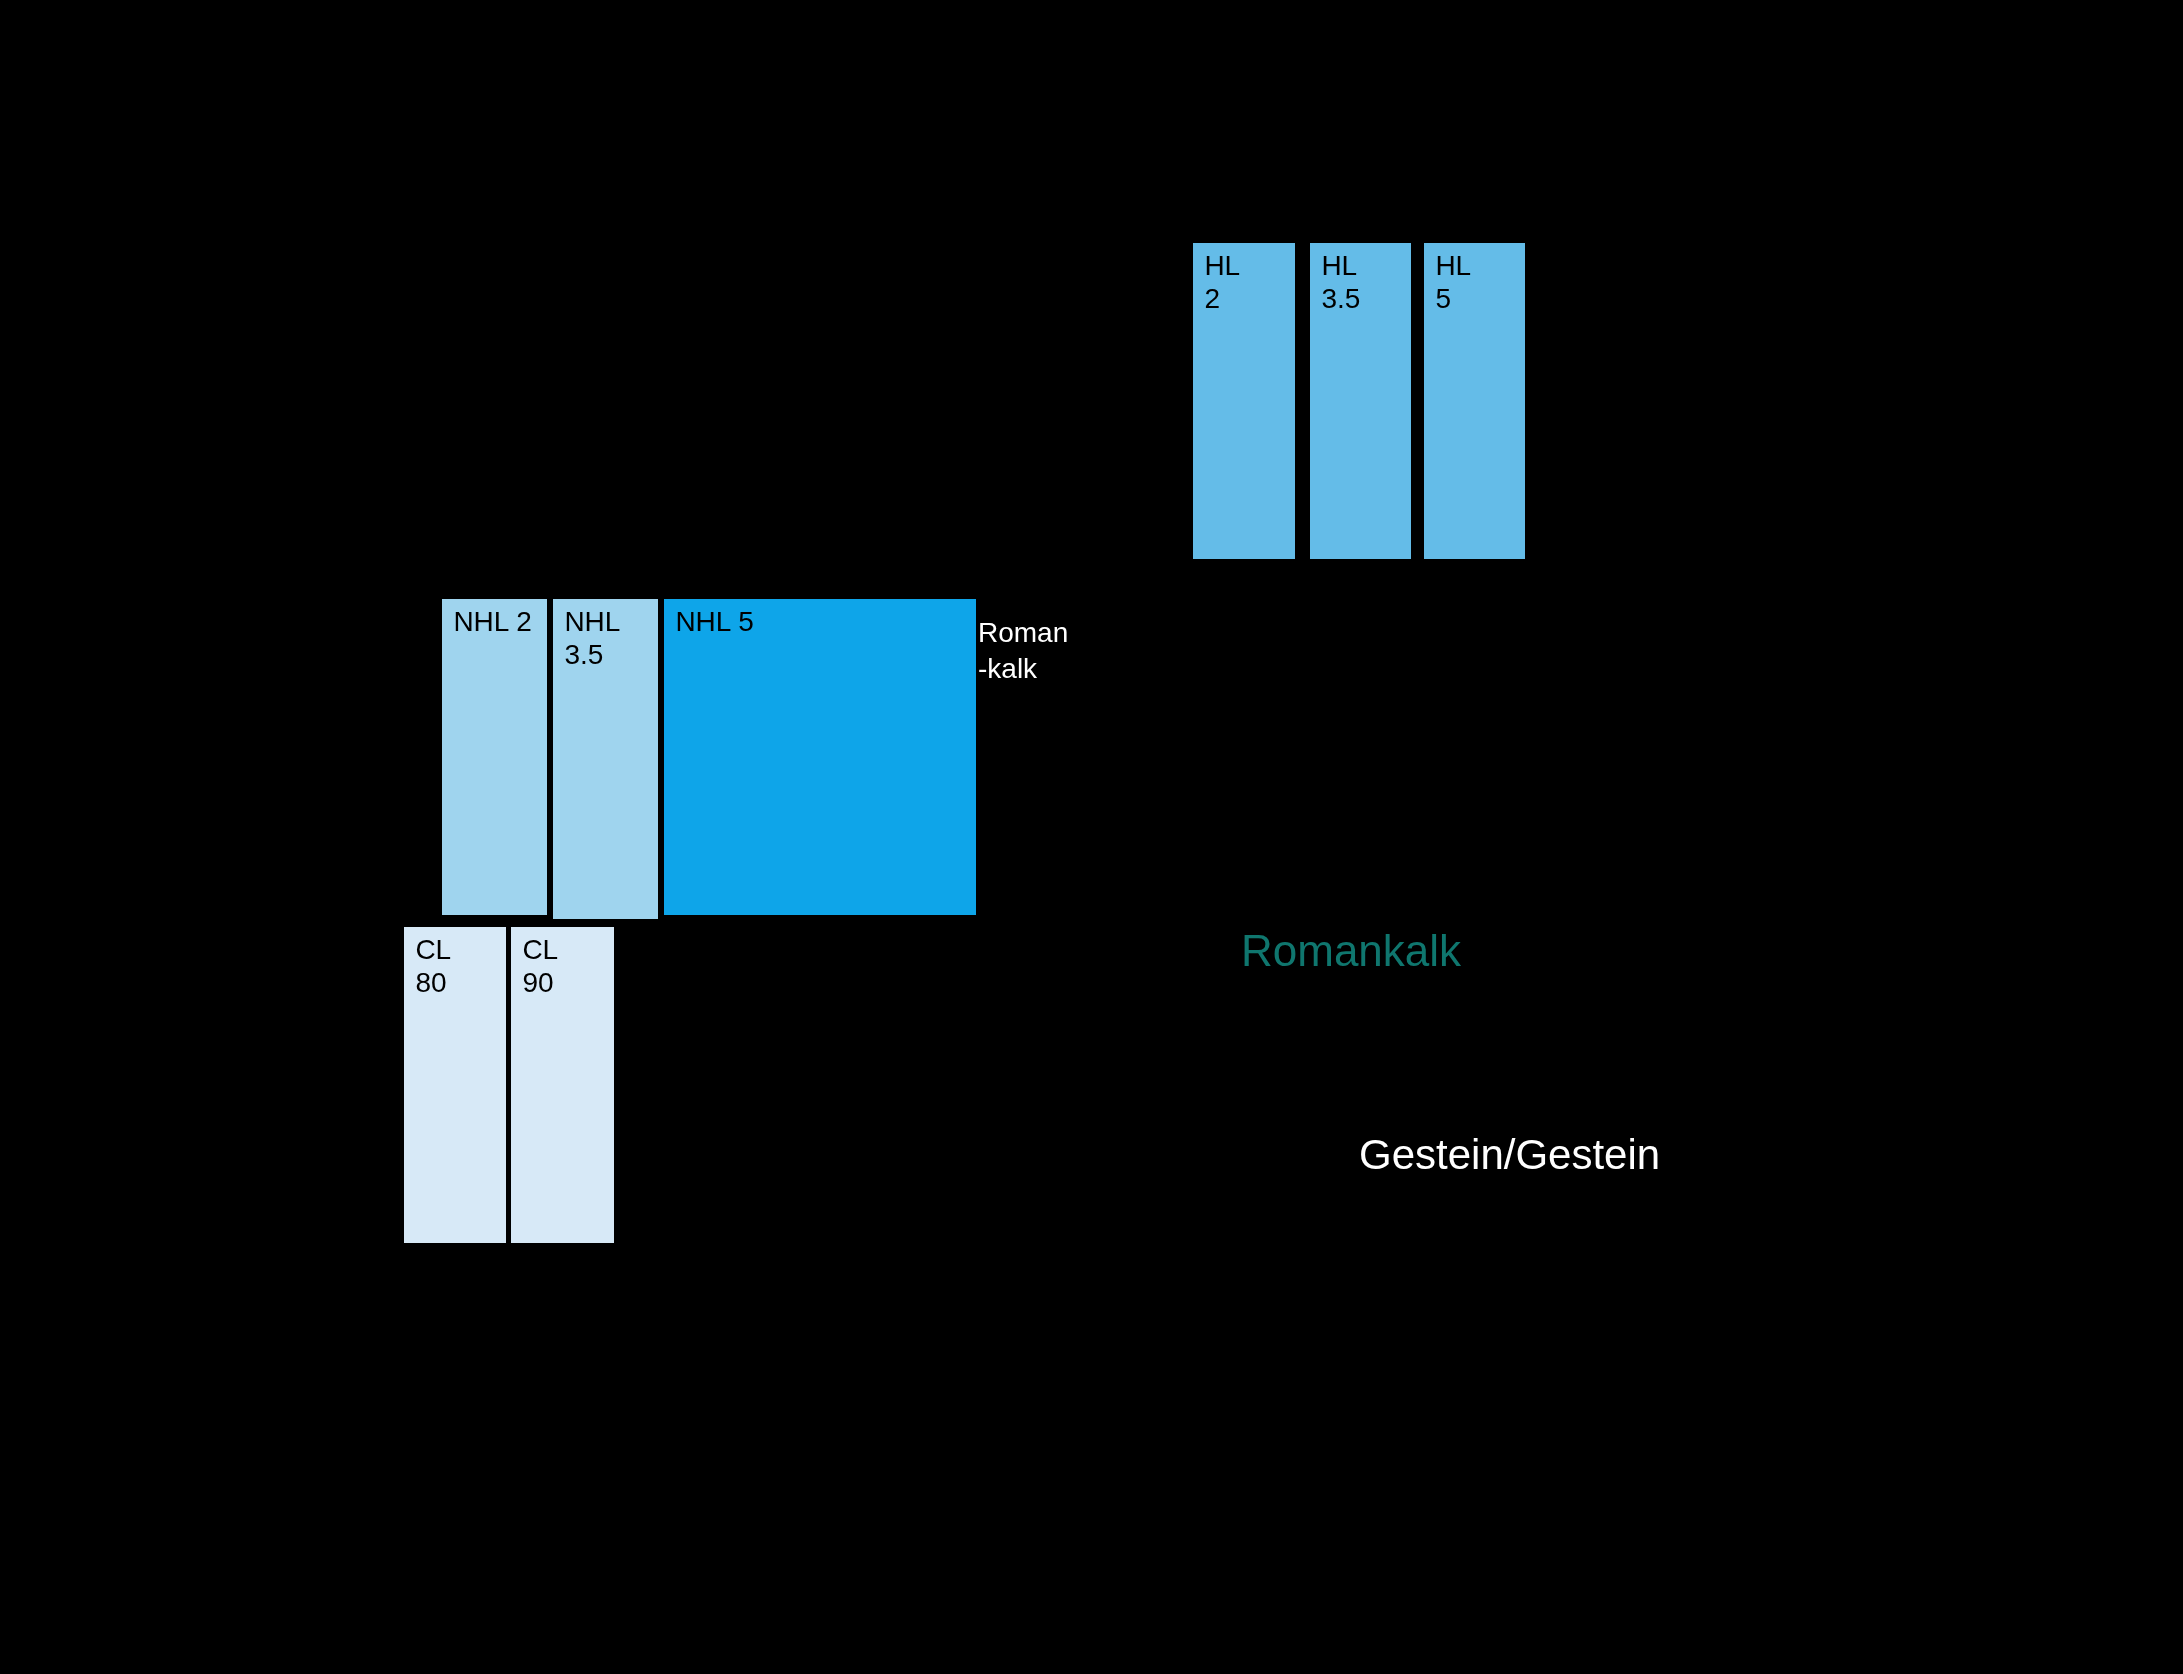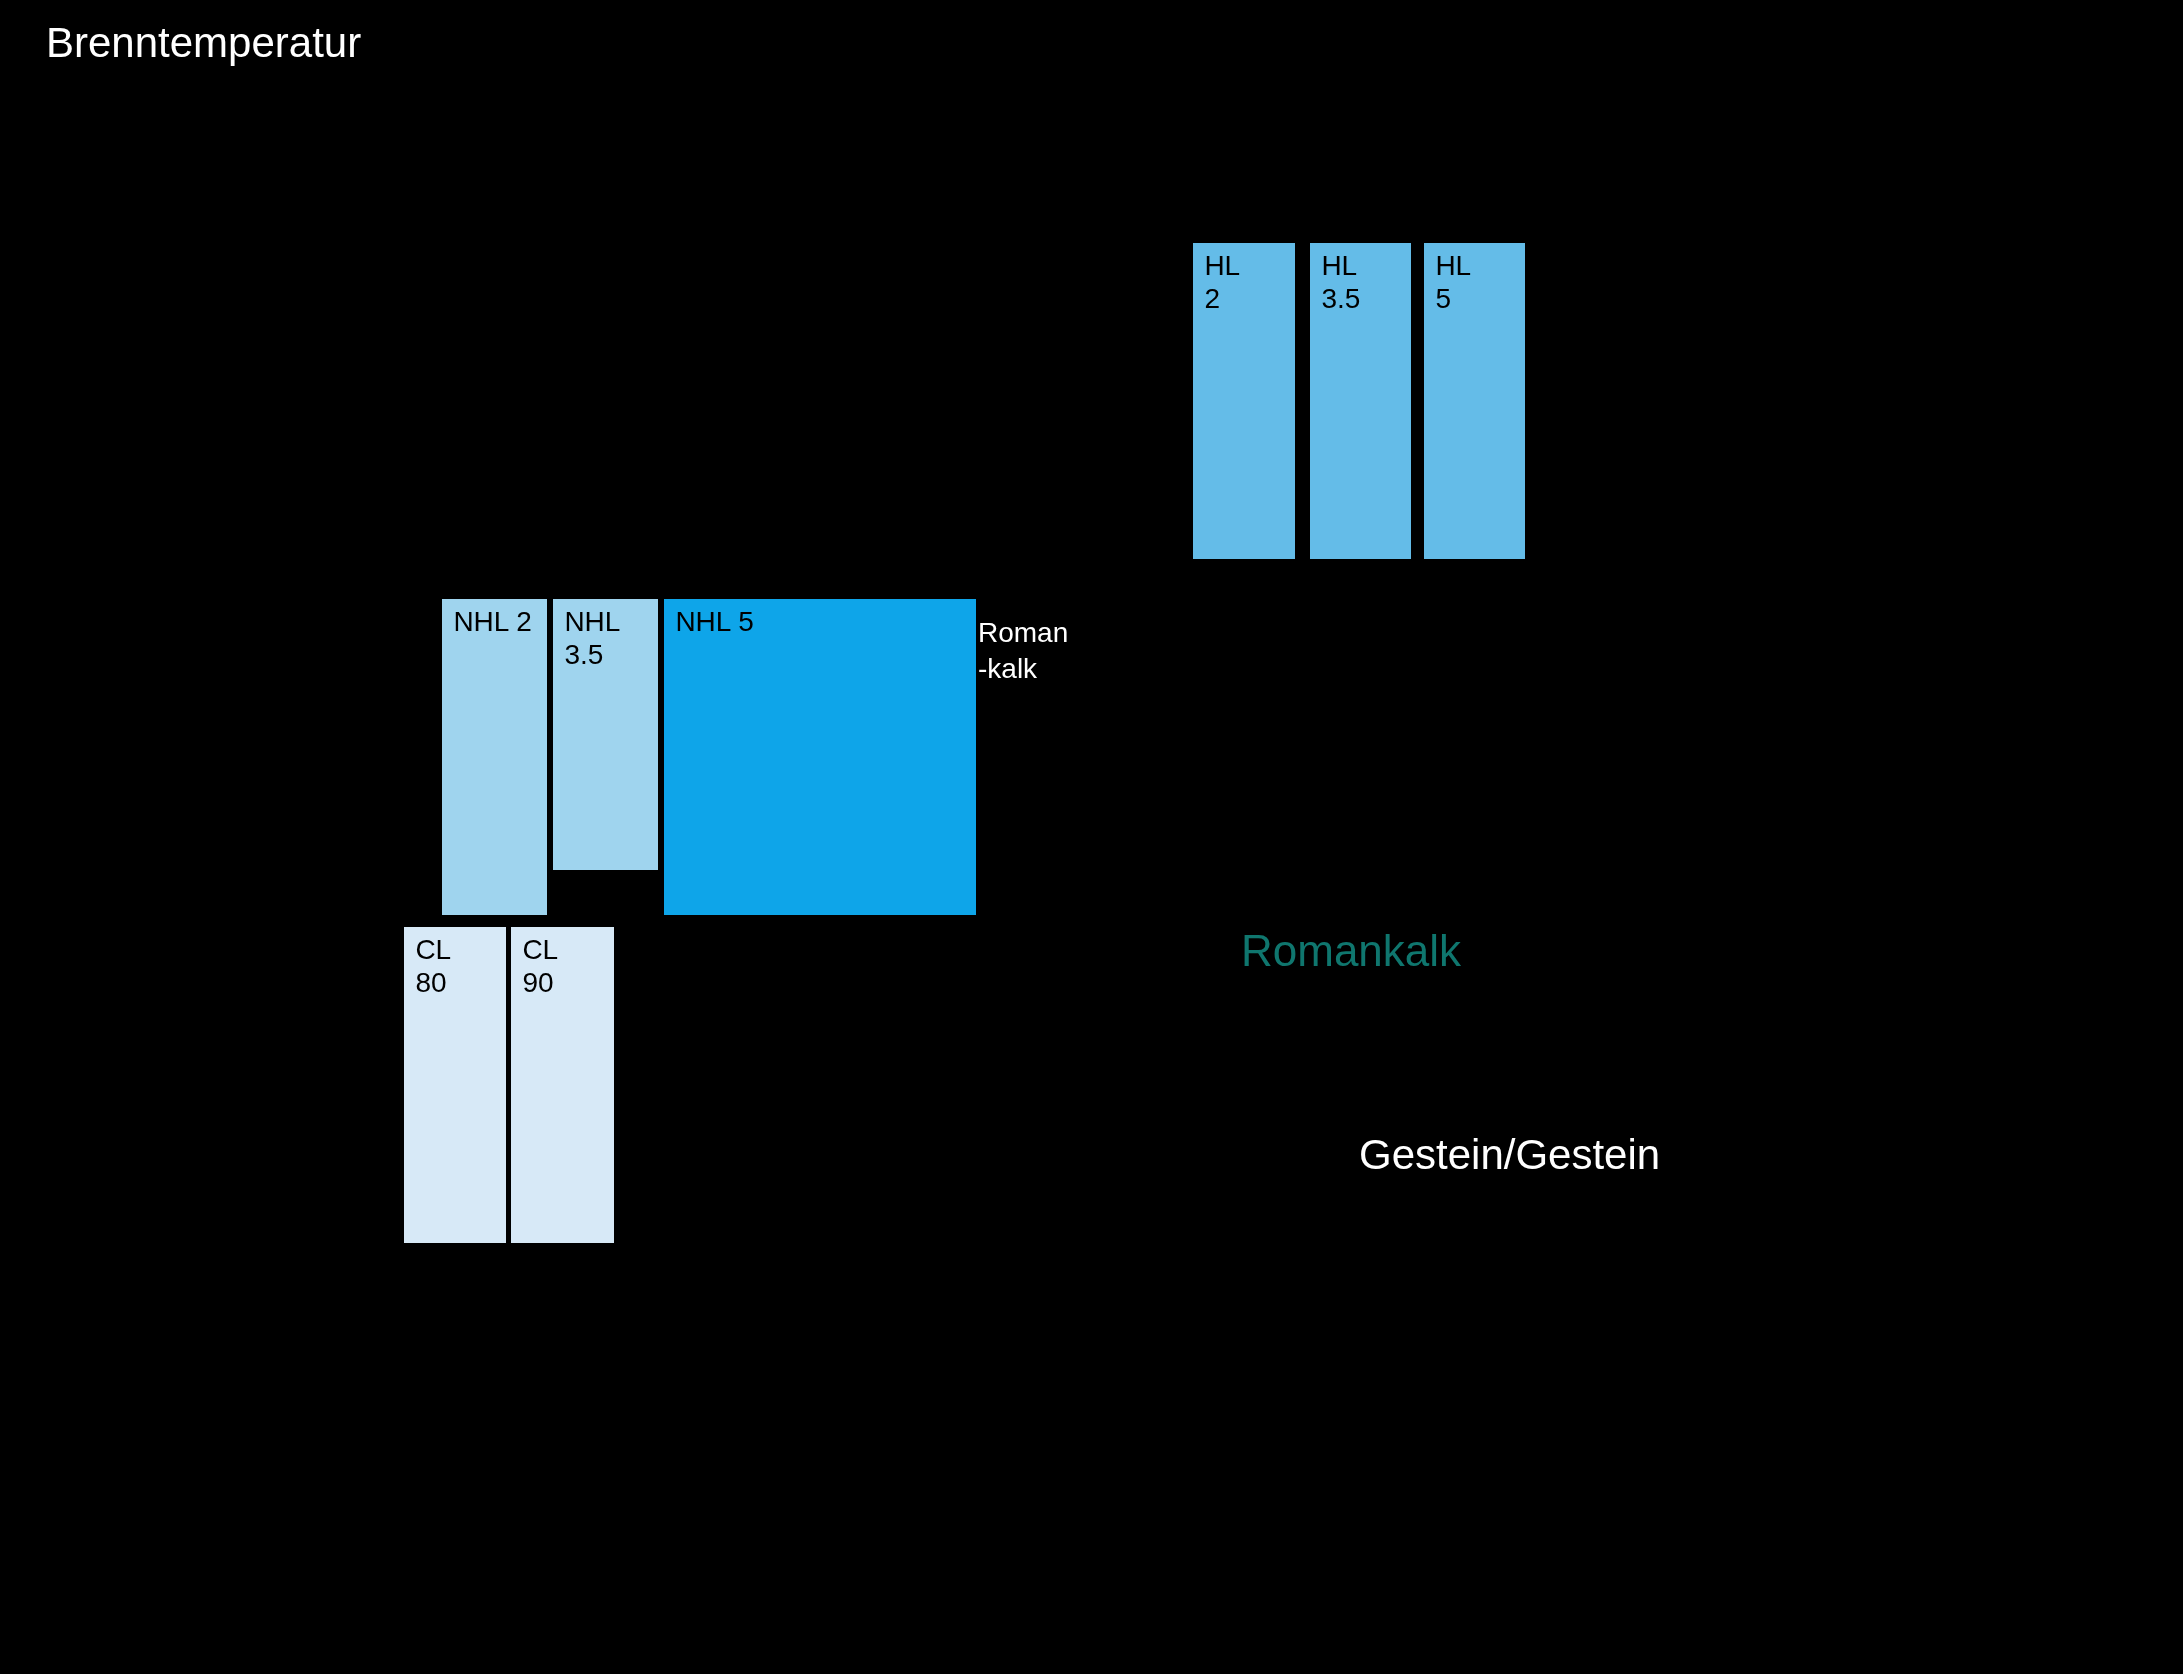--- a/index.html
+++ b/index.html
@@ -63,35 +63,34 @@
     font-size: 44px;
     line-height: 1.12;
     white-space: pre;
   }
 </style>
 </head>
 <body>
 
 <div id="stage">
 
-  <div class="chart-title">Brenntemperatur</div>
 
   <div id="bars-layer">
       <div class="bar" style="left: 404px; top: 927px; width: 102px; height: 316px; background: rgb(215, 233, 247);">
         <div class="bar-label">CL
 80</div>
       </div>
       <div class="bar" style="left: 511px; top: 927px; width: 103px; height: 316px; background: rgb(215, 233, 247);">
         <div class="bar-label">CL
 90</div>
       </div>
       <div class="bar" style="left: 442px; top: 599px; width: 105px; height: 316px; background: rgb(159, 212, 238);">
         <div class="bar-label">NHL 2</div>
       </div>
-      <div class="bar" style="left: 553px; top: 599px; width: 105px; height: 271px; background: rgb(159, 212, 238);">
+      <div class="bar" style="left: 553px; top: 599px; width: 105px; height: 320px; background: rgb(159, 212, 238);">
         <div class="bar-label">NHL
 3.5</div>
       </div>
       <div class="bar" style="left: 664px; top: 599px; width: 312px; height: 316px; background: #0ea5e9;">
         <div class="bar-label">NHL 5</div>
       </div>
       <div class="bar" style="left: 1193px; top: 243px; width: 102px; height: 316px; background: rgb(100, 188, 232);">
         <div class="bar-label">HL
 2</div>
       </div>

